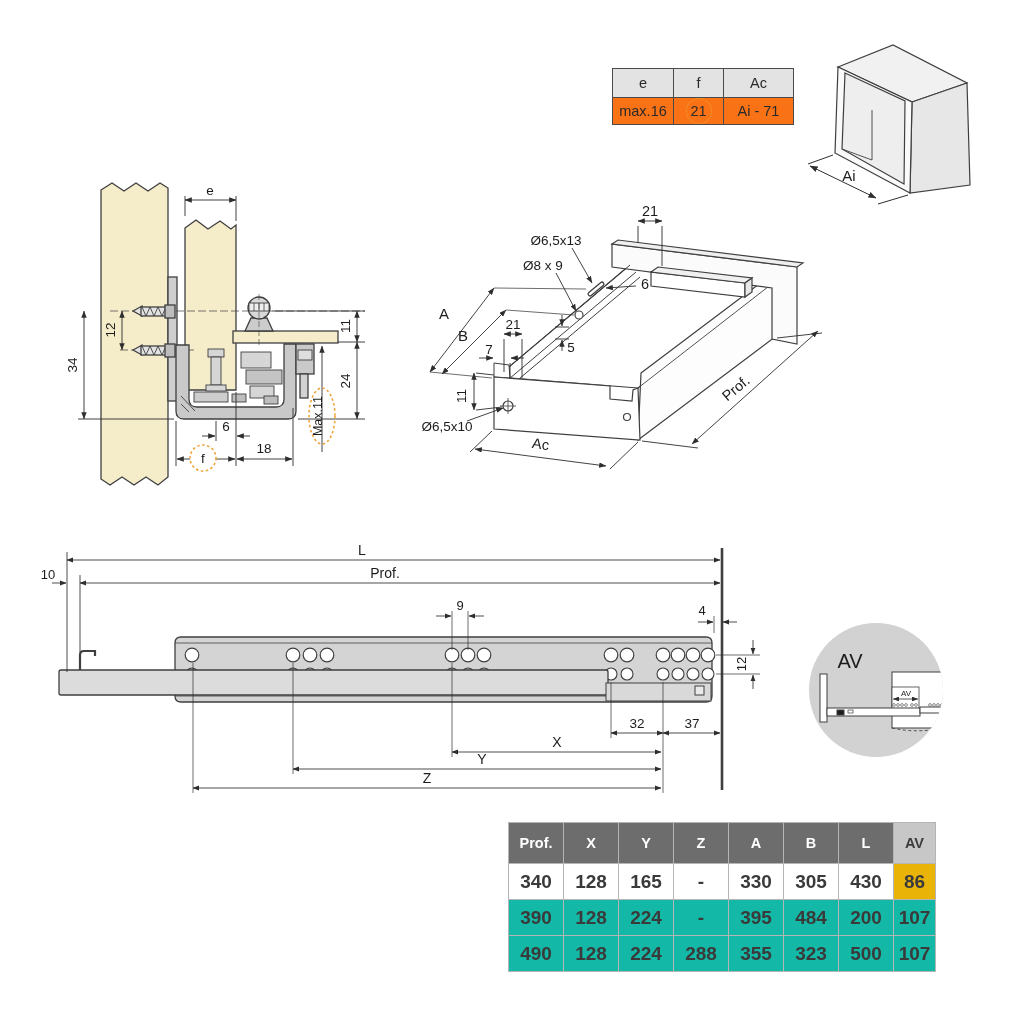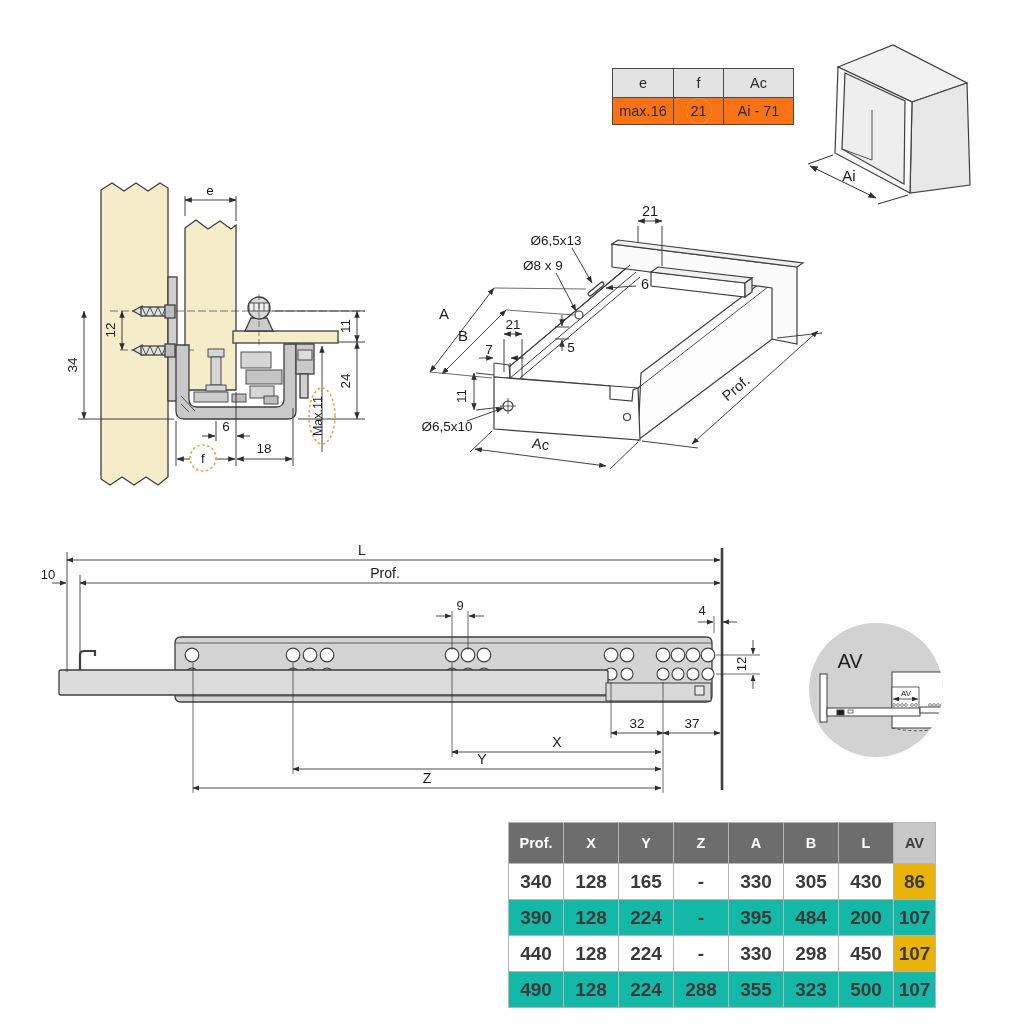--- a/index.html
+++ b/index.html
@@ -433,30 +433,20 @@
   <tr class="alt">
     <td>390</td>
     <td>128</td>
     <td>224</td>
     <td>-</td>
     <td>395</td>
     <td>484</td>
     <td>200</td>
     <td class="av">107</td>
   </tr>
-  <tr>
-    <td>440</td>
-    <td>128</td>
-    <td>224</td>
-    <td>-</td>
-    <td>330</td>
-    <td>298</td>
-    <td>450</td>
-    <td class="av">107</td>
-  </tr>
   <tr class="alt">
     <td>490</td>
     <td>128</td>
     <td>224</td>
     <td>288</td>
     <td>355</td>
     <td>323</td>
     <td>500</td>
     <td class="av">107</td>
   </tr>

